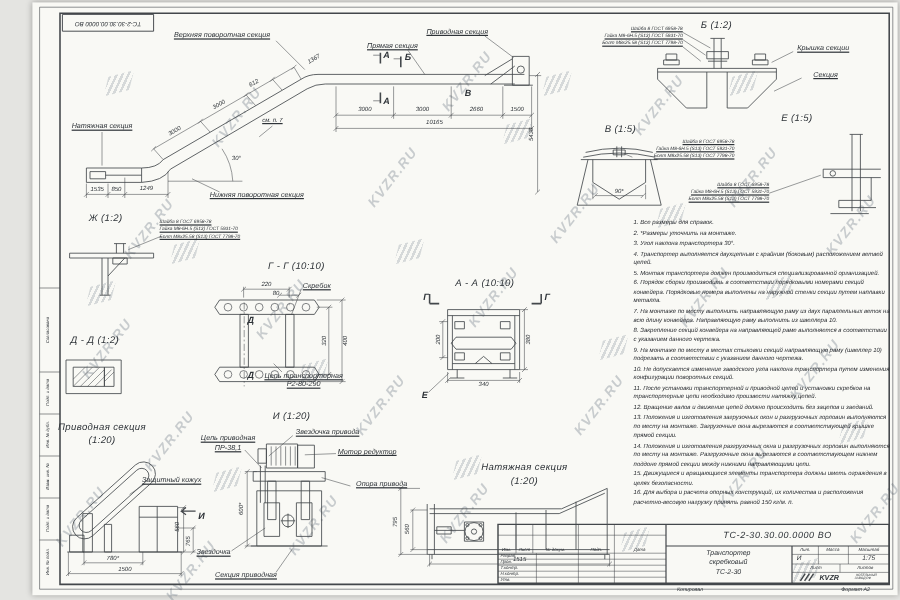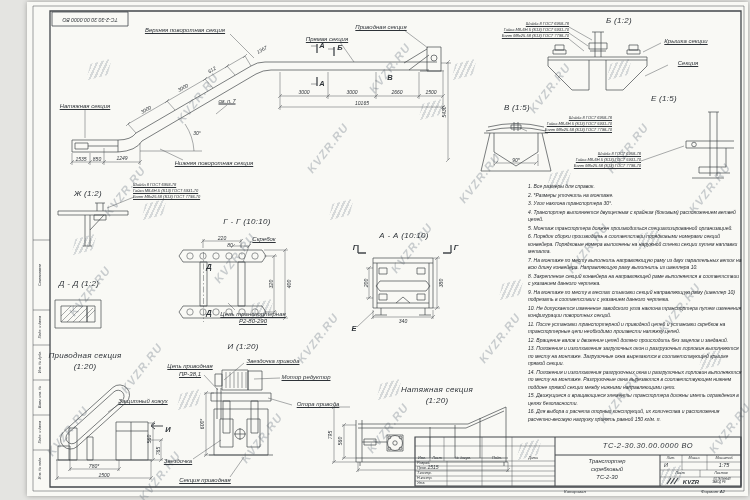--- a/index.html
+++ b/index.html
@@ -248,21 +248,21 @@
   <span class="lbl dim rotS" style="left:146px;top:110px">3000</span>
   <span class="lbl dim rotS" style="left:183px;top:88px">3000</span>
   <span class="lbl dim rotS" style="left:212px;top:70px">612</span>
   <span class="lbl dim rotS" style="left:262px;top:50px">1367</span>
   <span class="lbl dim rot90" style="left:444px;top:112px">5430</span>
   <span class="lbl dim" style="left:197px;top:133px">30°</span>
   <span class="lbl dim" style="left:81px;top:159px">1535</span>
   <span class="lbl dim" style="left:97px;top:159px">850</span>
   <span class="lbl dim" style="left:122px;top:158px">1249</span>
 
-  <span class="lbl ttl" style="left:619px;top:21px">Б (1:2)</span>
+  <span class="lbl ttl" style="left:597px;top:21px">Б (1:2)</span>
   <span class="lbl u" style="left:686px;top:41px">Крышка секции</span>
   <span class="lbl u" style="left:688px;top:63px">Секция</span>
   <div class="callout ra" style="left:452px;top:21px;width:117px">
     <div>Шайба 8 ГОСТ 6958-78</div>
     <div>Гайка М8-6Н.5 (S13) ГОСТ 5931-70</div>
     <div>Болт М8х25.58 (S13) ГОСТ 7798-70</div>
   </div>
 
   <span class="lbl ttl" style="left:517px;top:108px">В (1:5)</span>
   <span class="lbl dim" style="left:516px;top:160px">90*</span>
@@ -272,21 +272,21 @@
     <div>Болт М8х25.58 (S13) ГОСТ 7798-70</div>
   </div>
 
   <span class="lbl ttl" style="left:664px;top:99px">Е (1:5)</span>
   <div class="callout ra" style="left:547px;top:151px;width:94px">
     <div>Шайба 8 ГОСТ 6958-78</div>
     <div>Гайка М8-6Н.5 (S13) ГОСТ 5931-70</div>
     <div>Болт М8х25.58 (S13) ГОСТ 7798-70</div>
   </div>
 
-  <span class="lbl ttl" style="left:88px;top:194px">Ж (1:2)</span>
+  <span class="lbl ttl" style="left:88px;top:182px">Ж (1:2)</span>
   <div class="callout" style="left:133px;top:182px;width:100px">
     <div>Шайба 8 ГОСТ 6958-78</div>
     <div>Гайка М8-6Н.5 (S13) ГОСТ 5931-70</div>
     <div>Болт М8х25.58 (S13) ГОСТ 7798-70</div>
   </div>
 
   <span class="lbl ttl" style="left:79px;top:284px">Д - Д (1:2)</span>
 
   <span class="lbl ttl" style="left:247px;top:222px">Г - Г (10:10)</span>
   <span class="lbl u" style="left:264px;top:239px">Скребок</span>

